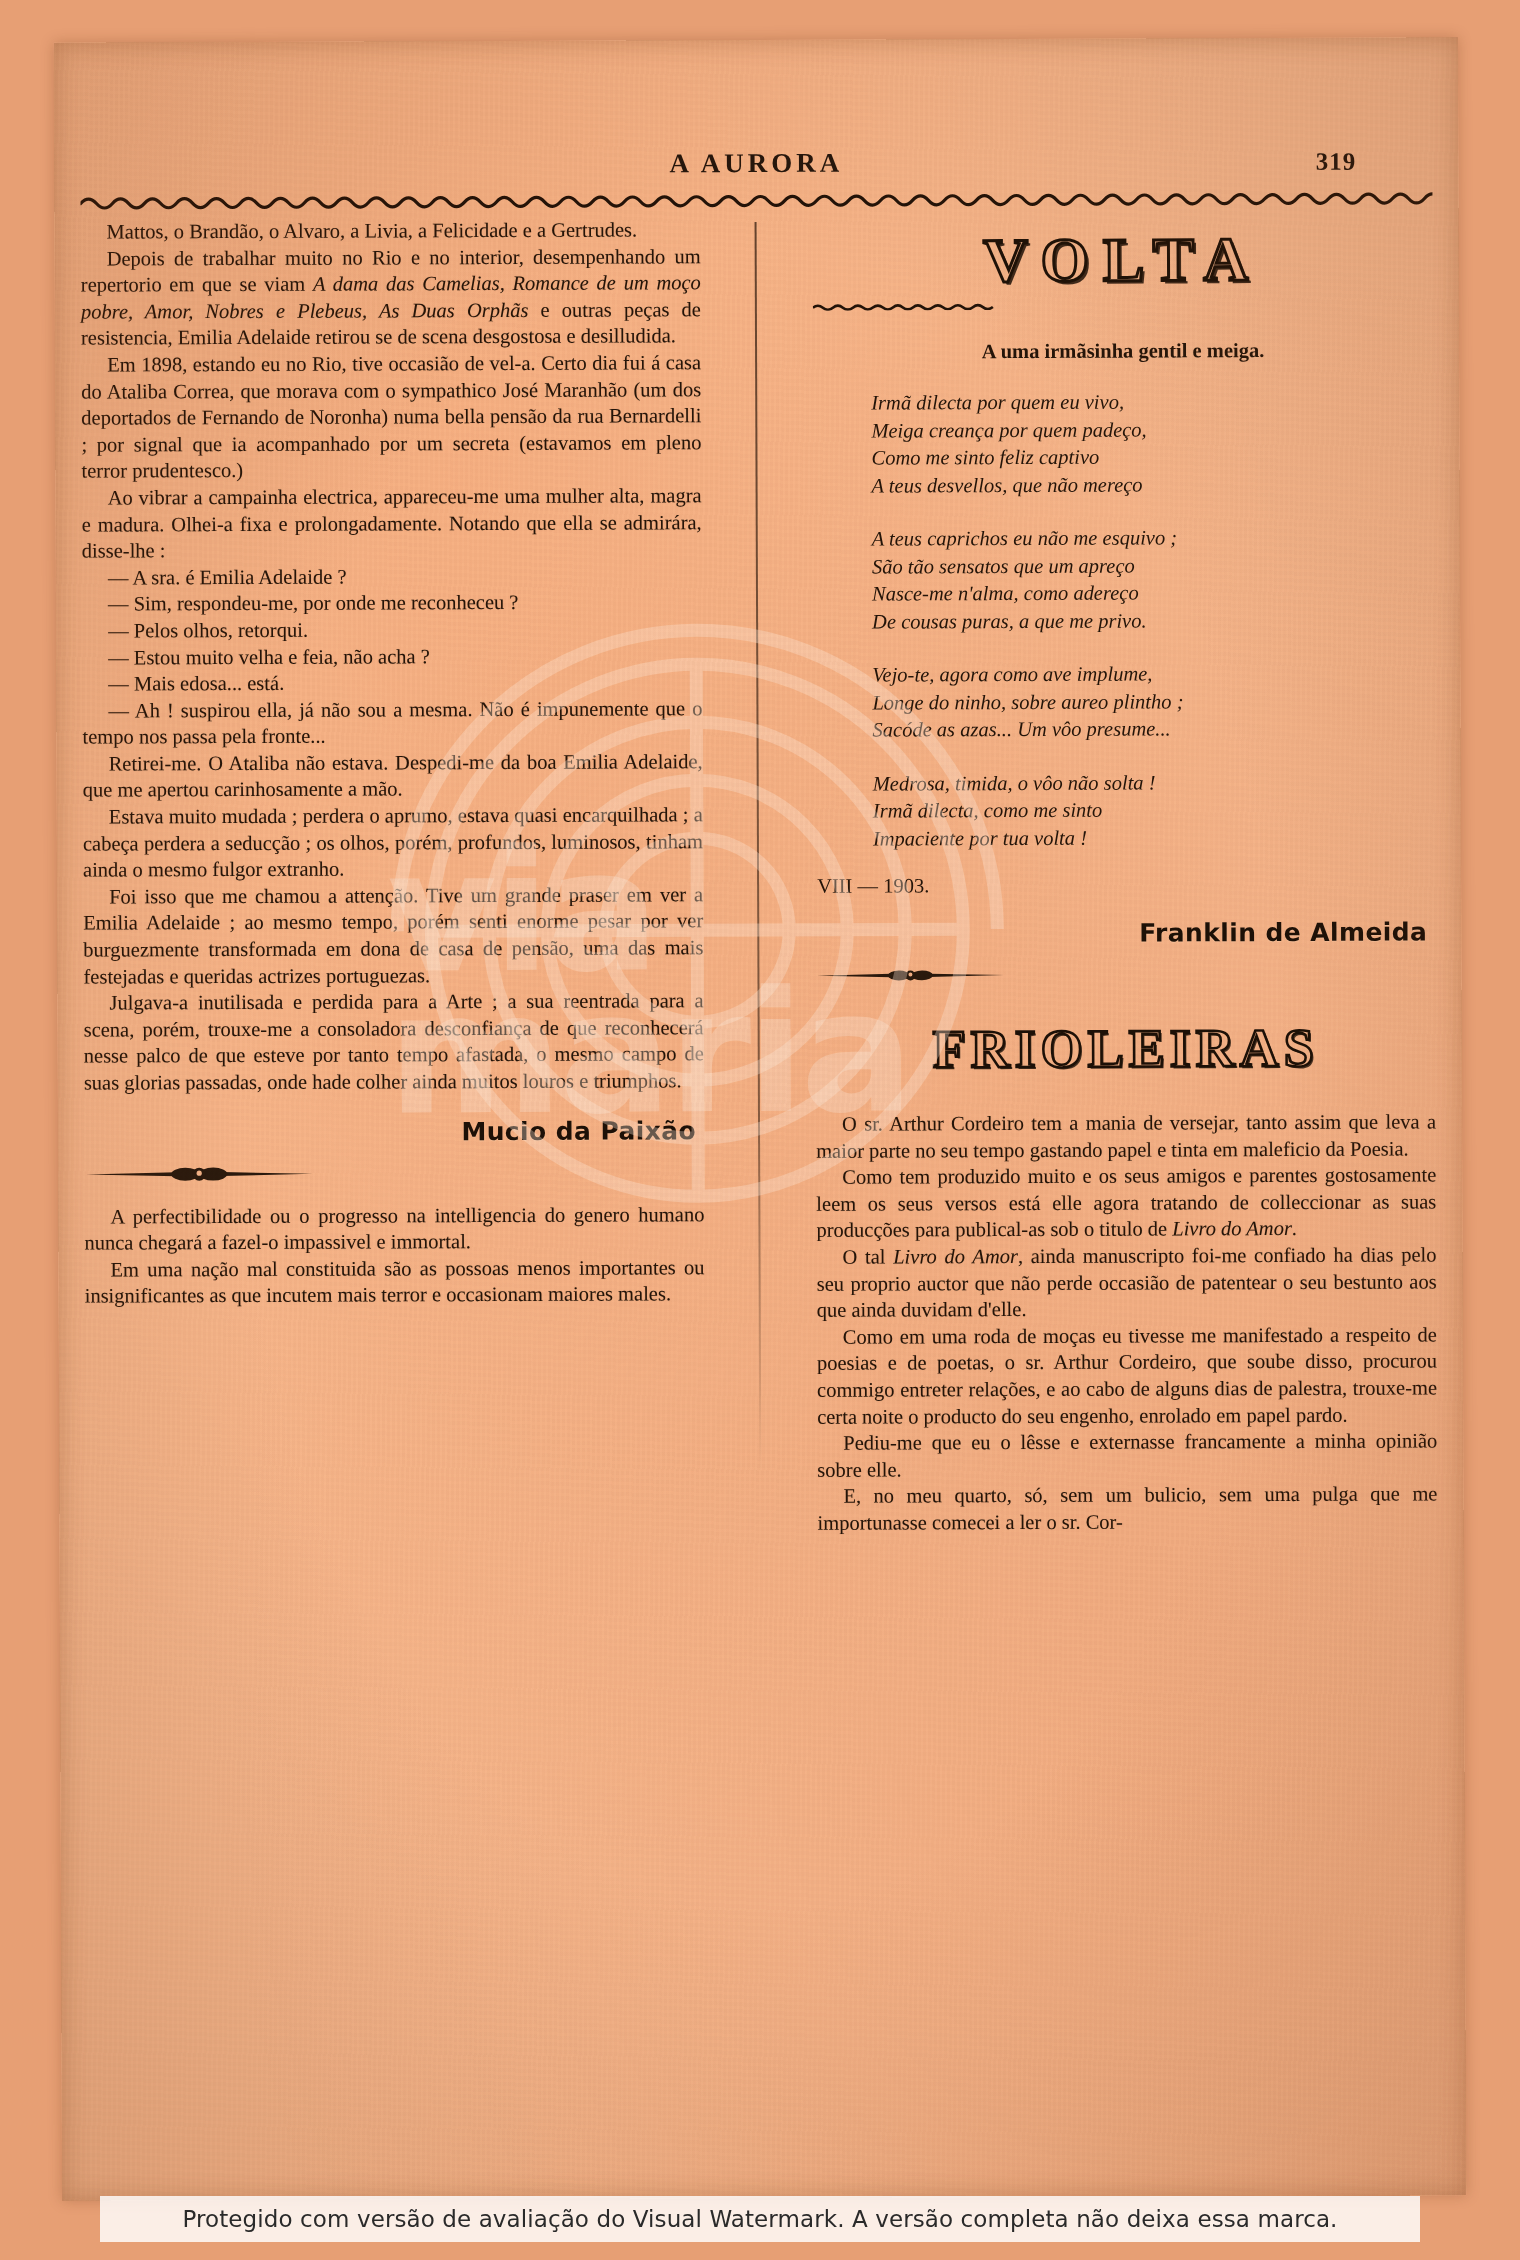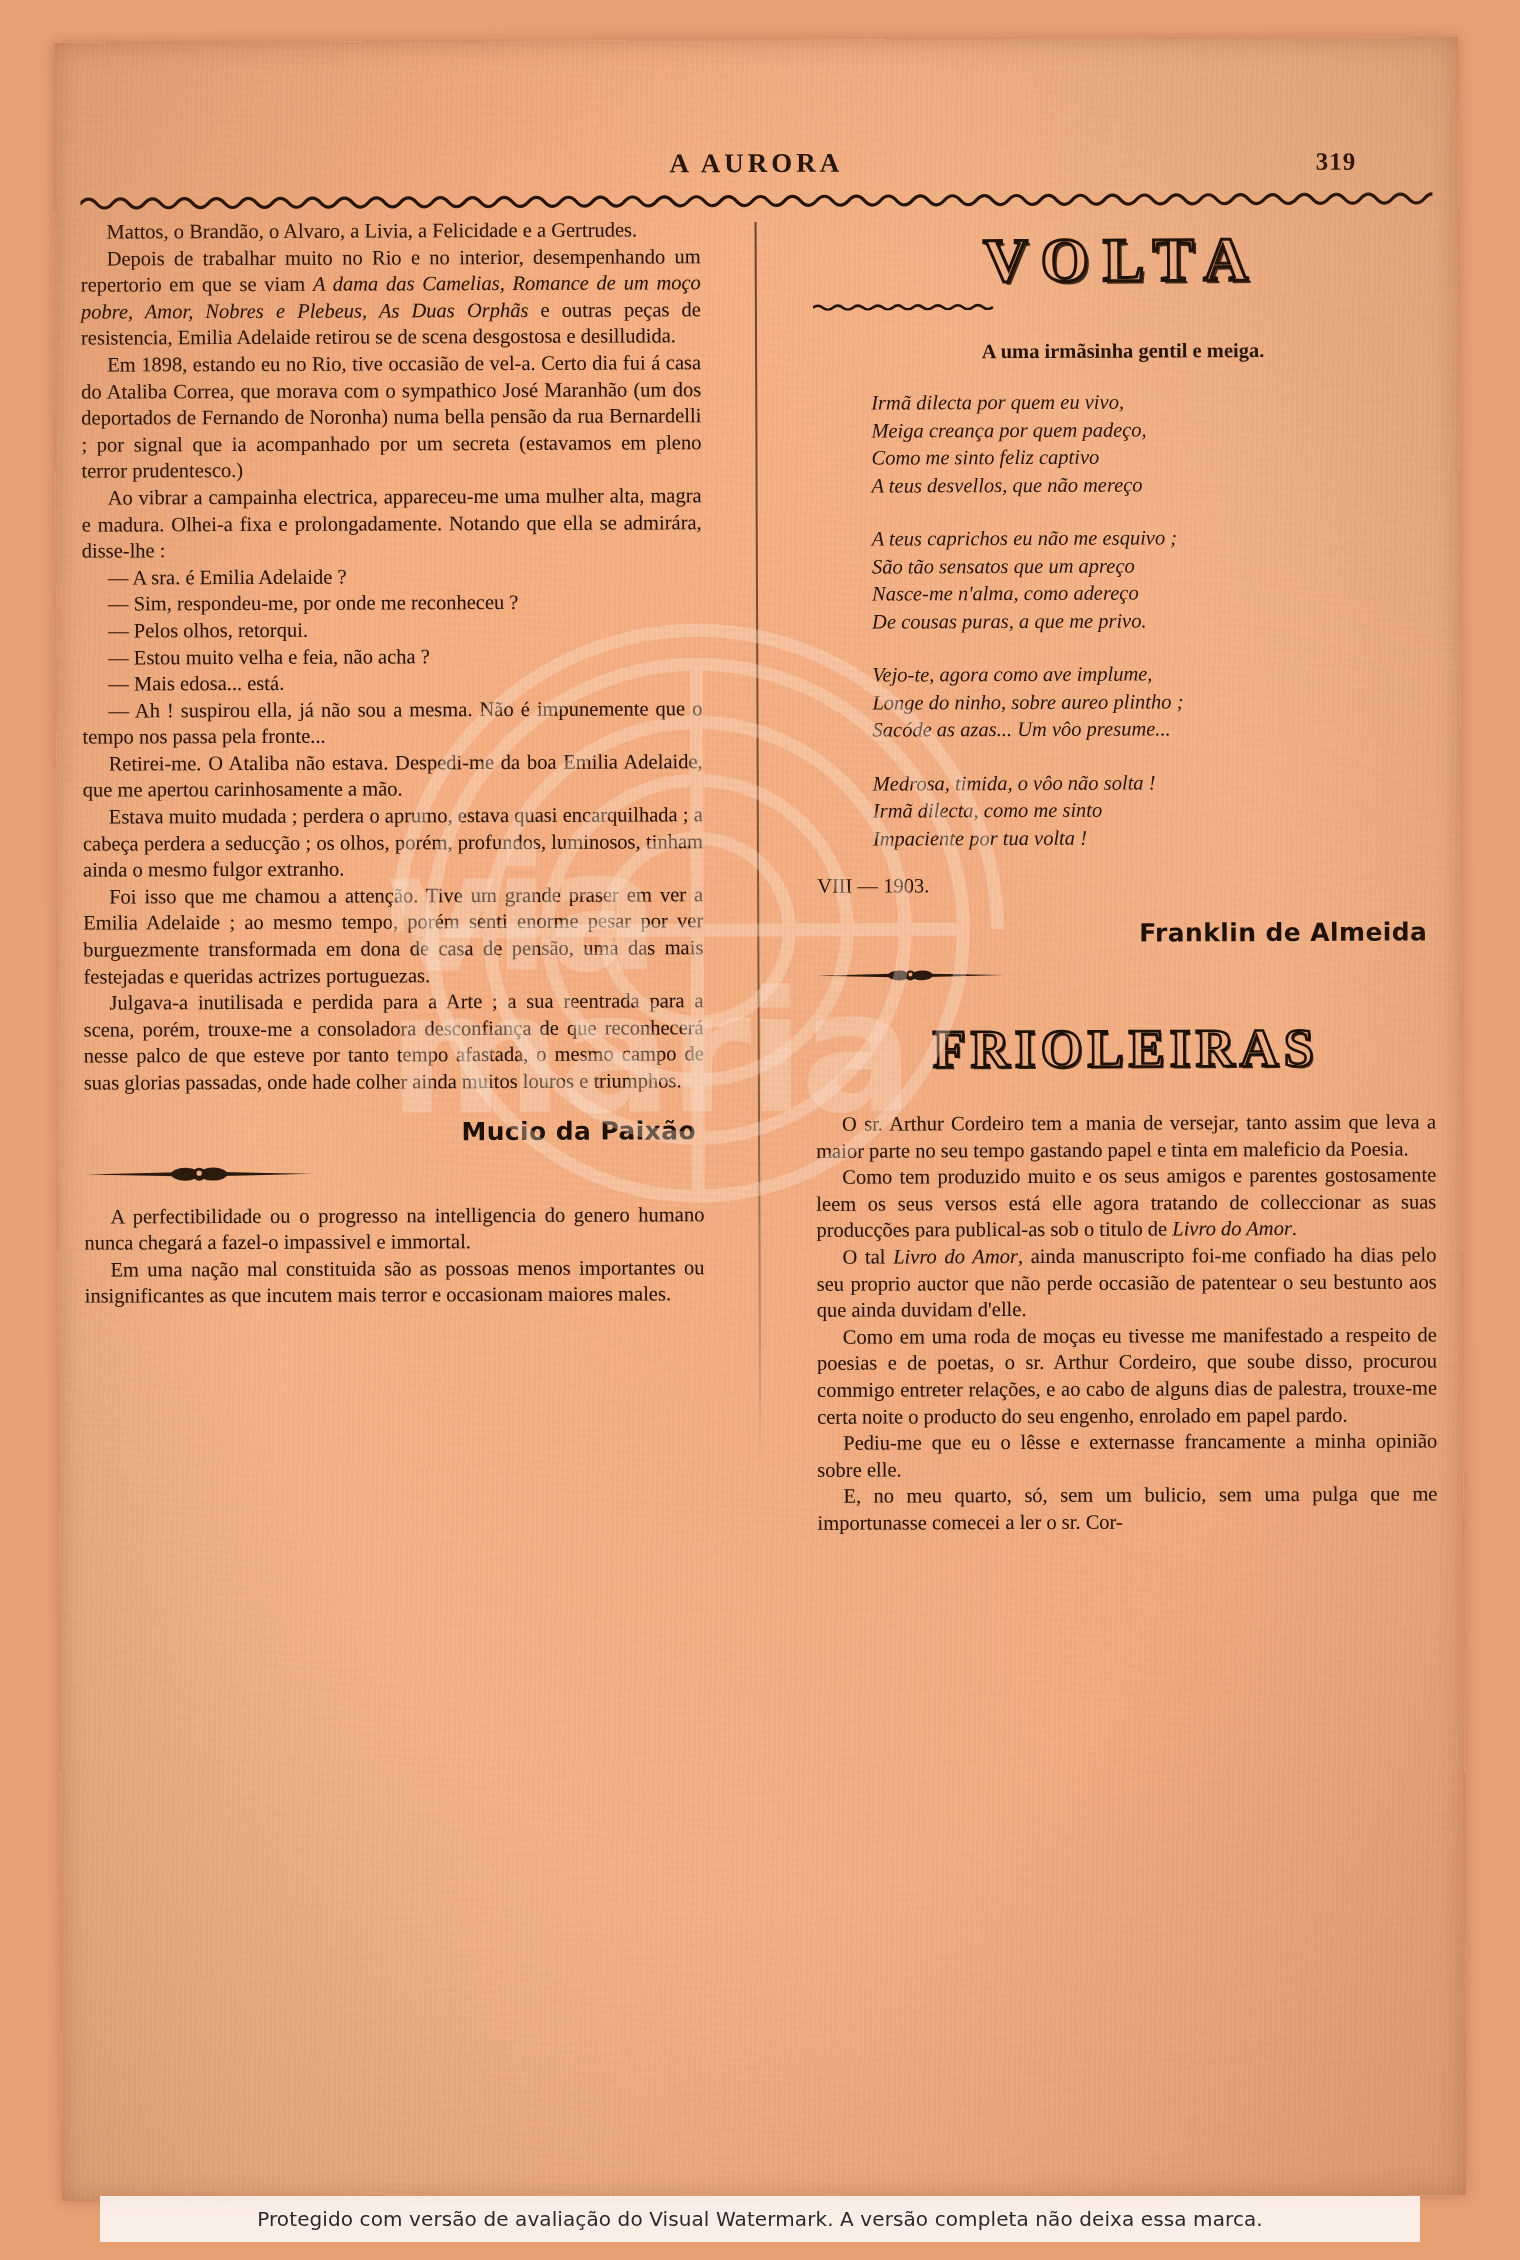--- a/index.html
+++ b/index.html
@@ -131,21 +131,21 @@
     position:absolute;left:330px;top:800px;width:700px;
     pointer-events:none;opacity:.30;
     font-family:"DejaVu Sans", sans-serif;font-weight:bold;
     font-size:168px;line-height:142px;color:#fff7ef;
     text-align:left;letter-spacing:-4px;
   }
   #wm-banner{
     position:absolute;left:100px;bottom:18px;width:1320px;height:46px;
     background:rgba(255,255,255,.82);
     display:flex;align-items:center;justify-content:center;
-    font-family:"DejaVu Sans", sans-serif;font-size:20px;color:#2a2a2a;
+    font-family:"DejaVu Sans", sans-serif;font-size:23px;color:#2a2a2a;
     letter-spacing:.1px;
   }
 </style>
 </head>
 <body>
 
 <div id="scan-border"></div>
 
 <div id="paper">
   <div class="sheet">

